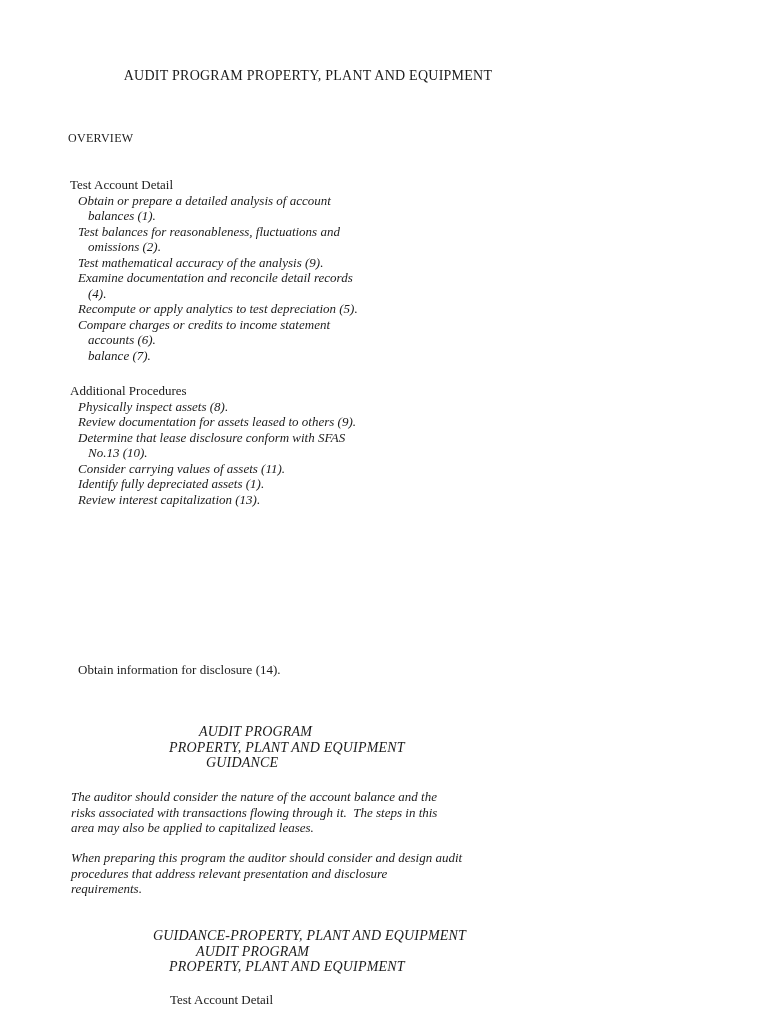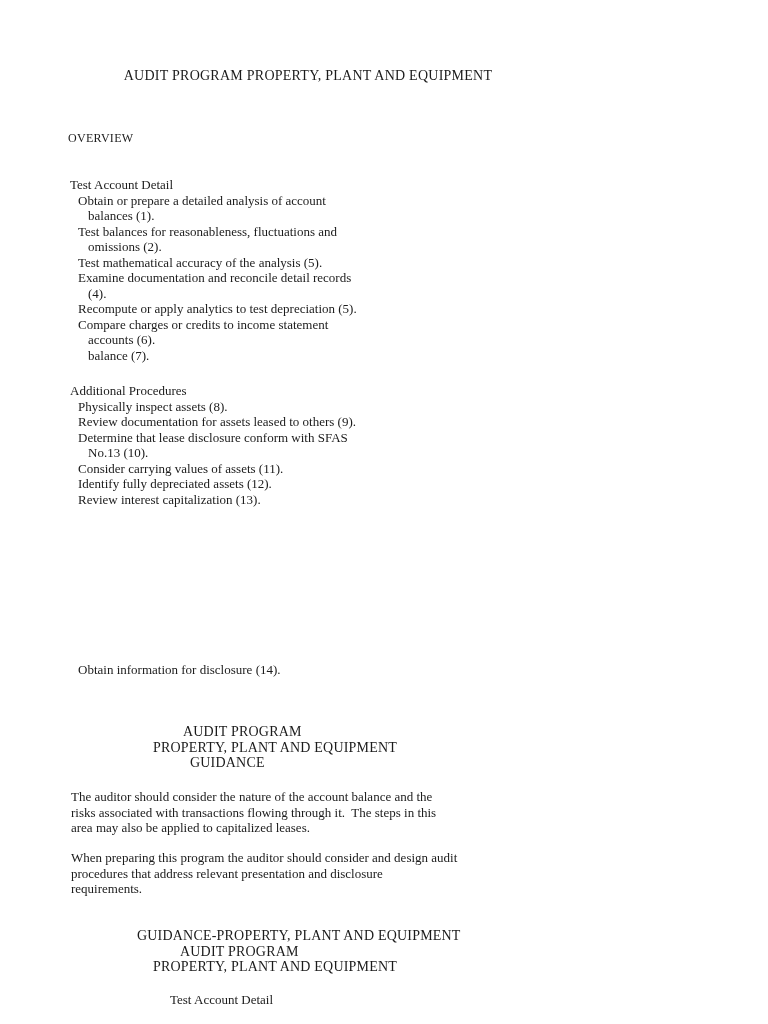--- a/index.html
+++ b/index.html
@@ -33,36 +33,37 @@
   .list-block {
     position: absolute;
     top: 177px;
     left: 70px;
     width: 420px;
     font-size: 13px;
     line-height: 15.5px;
   }
   .list-heading { white-space: pre; }
   .list-heading.gap { margin-top: 20px; }
-  .ln { white-space: pre; }
+  .ln { white-space: pre; font-style: italic; }
   .ind1 { padding-left: 8px; }
   .ind2 { padding-left: 18px; }
   .disclosure {
     position: absolute;
     top: 662px;
     left: 78px;
     font-size: 13px;
   }
   .heading-block {
     position: absolute;
     left: 0;
     width: 768px;
     font-size: 14px;
     line-height: 15.7px;
     letter-spacing: 0.2px;
+    padding-left: 16px;
   }
   .hb-a { top: 724px; }
   .hb-b { top: 928px; }
   .para {
     position: absolute;
     left: 71px;
     width: 470px;
     font-size: 13px;
     line-height: 15.5px;
   }
@@ -84,36 +85,36 @@
 
   <div class="overview">OVERVIEW</div>
 
   <div class="list-block">
     <div class="list-heading">Test Account Detail</div>
     <div>
         <div class="ln ind1">Obtain or prepare a detailed analysis of account</div>
         <div class="ln ind2">balances (1).</div>
         <div class="ln ind1">Test balances for reasonableness, fluctuations and</div>
         <div class="ln ind2">omissions (2).</div>
-        <div class="ln ind1">Test mathematical accuracy of the analysis (5).</div>
+        <div class="ln ind1">Test mathematical accuracy of the analysis (9).</div>
         <div class="ln ind1">Examine documentation and reconcile detail records</div>
         <div class="ln ind2">(4).</div>
         <div class="ln ind1">Recompute or apply analytics to test depreciation (5).</div>
         <div class="ln ind1">Compare charges or credits to income statement</div>
         <div class="ln ind2">accounts (6).</div>
         <div class="ln ind2">balance (7).</div>
       </div>
     <div class="list-heading gap">Additional Procedures</div>
     <div>
         <div class="ln ind1">Physically inspect assets (8).</div>
         <div class="ln ind1">Review documentation for assets leased to others (9).</div>
         <div class="ln ind1">Determine that lease disclosure conform with SFAS</div>
         <div class="ln ind2">No.13 (10).</div>
         <div class="ln ind1">Consider carrying values of assets (11).</div>
-        <div class="ln ind1">Identify fully depreciated assets (12).</div>
+        <div class="ln ind1">Identify fully depreciated assets (1).</div>
         <div class="ln ind1">Review interest capitalization (13).</div>
       </div>
   </div>
 
   <div class="disclosure">Obtain information for disclosure (14).</div>
 
   <div class="heading-block hb-a">
       <div class="ln" style="padding-left: 183px;">AUDIT PROGRAM</div>
       <div class="ln" style="padding-left: 153px;">PROPERTY, PLANT AND EQUIPMENT</div>
       <div class="ln" style="padding-left: 190px;">GUIDANCE</div>

